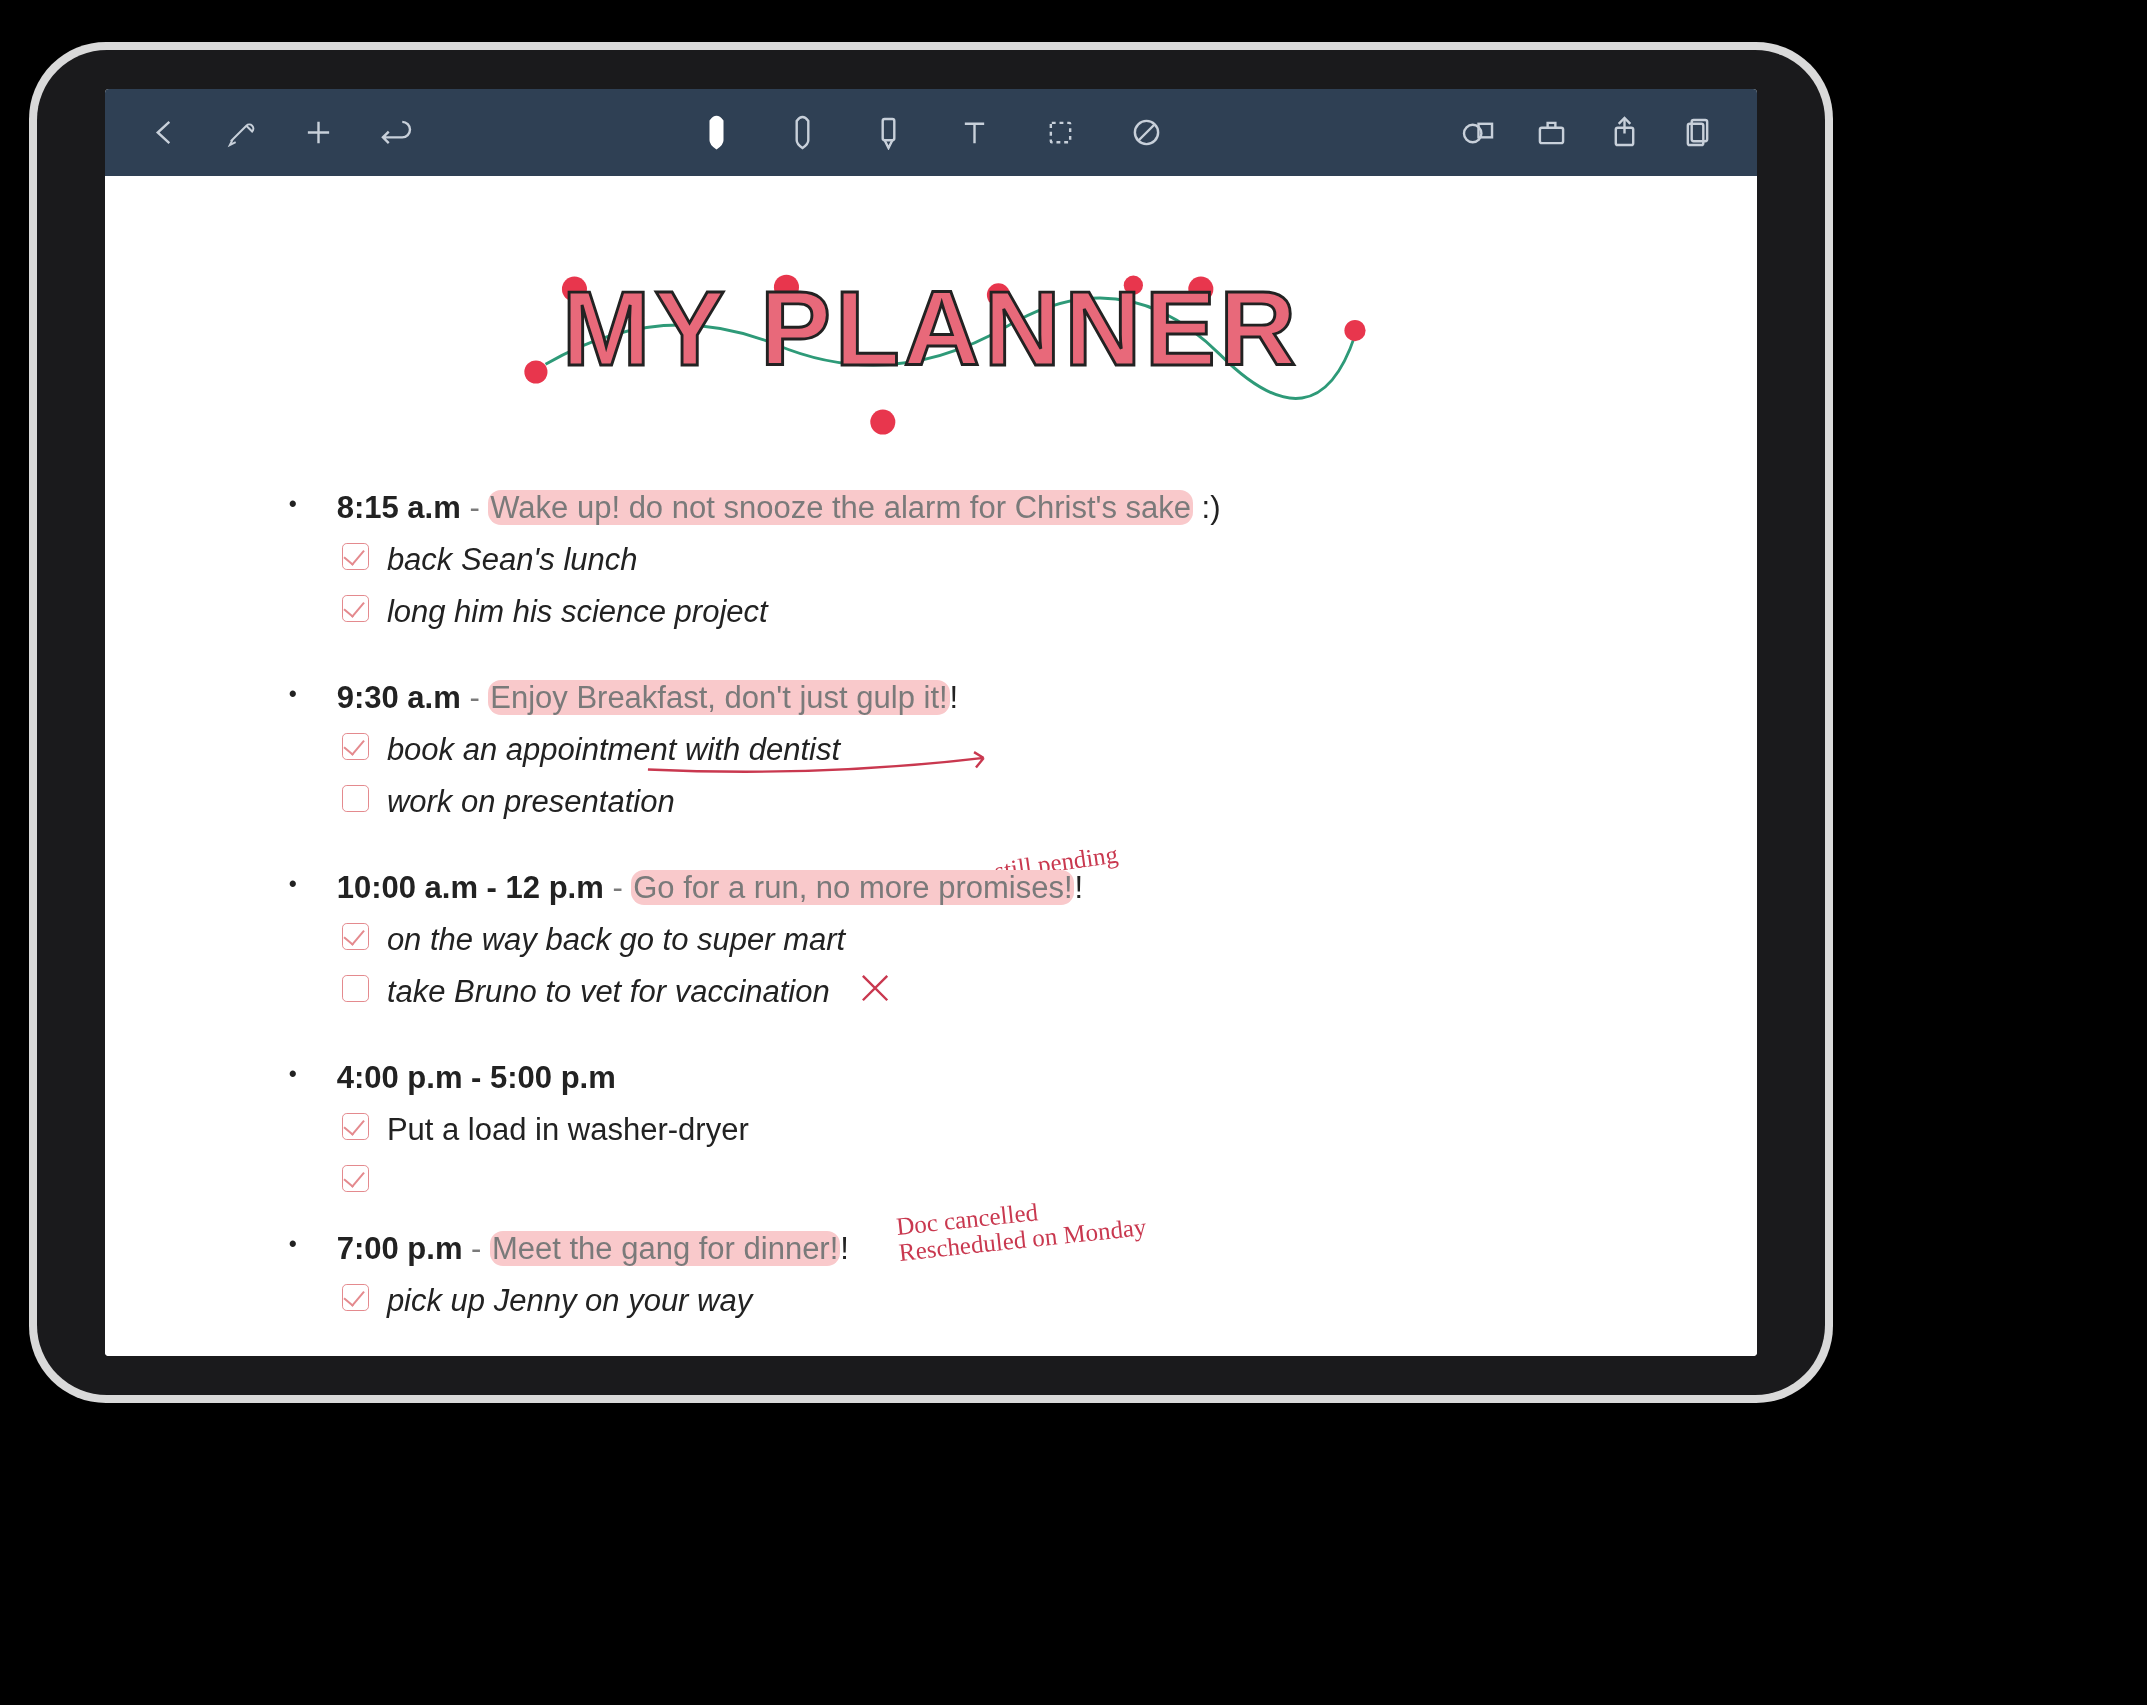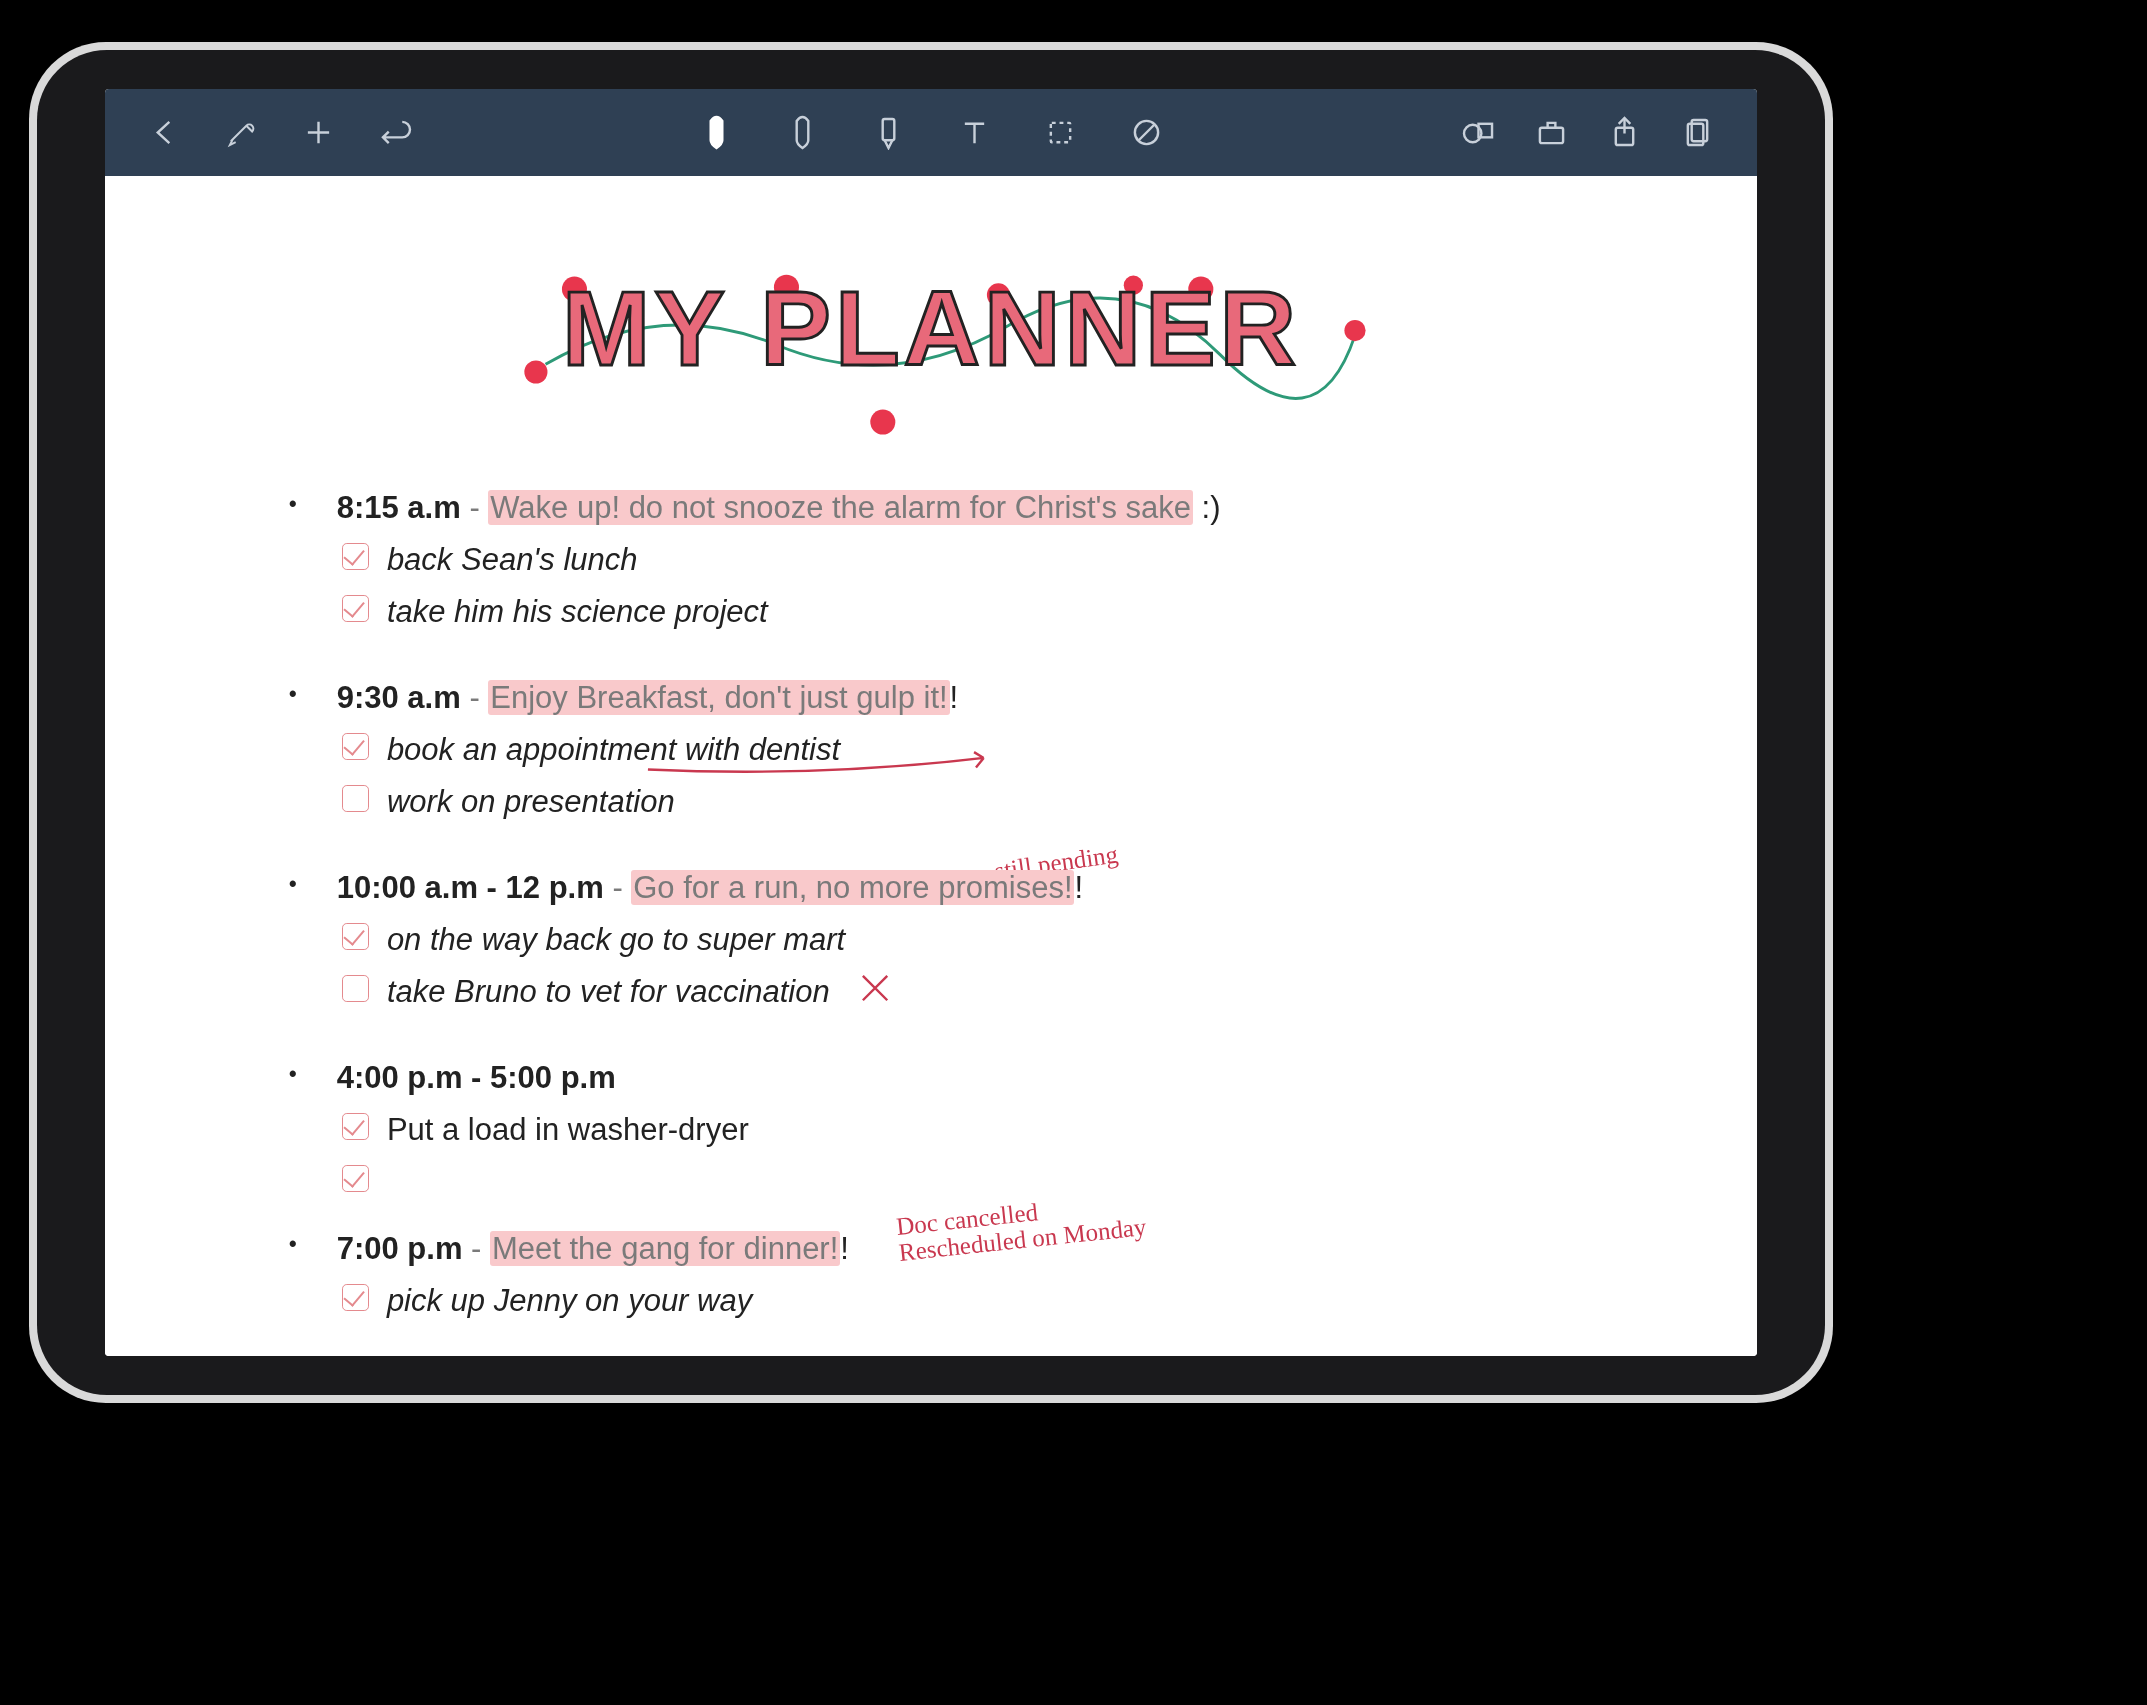--- a/index.html
+++ b/index.html
@@ -57,21 +57,21 @@
   }
   .title-deco { position:absolute; left:50%; transform:translateX(-50%); top: -29px; pointer-events:none; }
 
   .content { position:absolute; left: 232px; right: 97px; top: 309px; font-size: 31px; color:#222; line-height: 1.5; }
   .entry { margin-bottom: 39px; position:relative; }
   .bullet-row::before {
     content: "•"; position:absolute; left: -48px; top: 1.9px; font-size: 23px; color:#222;
   }
   .time { font-weight: 700; }
   .dash-sep { color:#7a7a7a; }
-  .hl { background: #f9c9cb; color:#7a7a7a; padding: 0 1.9px; border-radius: 3px; }
+  .hl { background: #f9c9cb; color:#7a7a7a; padding: 0 1.9px; border-radius: 13px; }
   .suffix { color:#222; }
 
   .sub { margin-left: 5.8px; margin-top: 5.8px; display:flex; align-items:flex-start; gap: 17.4px; }
   .cb { width: 27px; height: 27px; border: 1.9px solid #e48a8e; border-radius: 4.8px; flex: 0 0 27px; position:relative; top:5.8px; }
   .cb.checked::after {
     content:""; position:absolute; left:4.8px; top:1px; width:9.7px; height:17.4px;
     border-right: 2.9px solid #e48a8e; border-bottom: 2.9px solid #e48a8e;
     transform: rotate(40deg);
   }
   .subtext { font-style: italic; color:#222; max-width: 1159px; }
@@ -203,21 +203,21 @@
             <div class="entry bullet-row">
               <span class="time">8:15 a.m</span>
               <span class="dash-sep"> - </span>
               <span class="hl">Wake up! do not snooze the alarm for Christ's sake</span><span class="suffix"> :)</span>
               <div class="sub">
                 <div class="cb checked"></div>
                 <div class="subtext">back Sean's lunch</div>
               </div>
               <div class="sub">
                 <div class="cb checked"></div>
-                <div class="subtext">take him his science project</div>
+                <div class="subtext">long him his science project</div>
               </div>
             </div>
 
             <div class="entry bullet-row">
               <span class="time">9:30 a.m</span>
               <span class="dash-sep"> - </span>
               <span class="hl">Enjoy Breakfast, don't just gulp it!</span><span class="suffix">!</span>
               <div class="sub">
                 <div class="cb checked"></div>
                 <div class="subtext">book an appointment with dentist</div>

